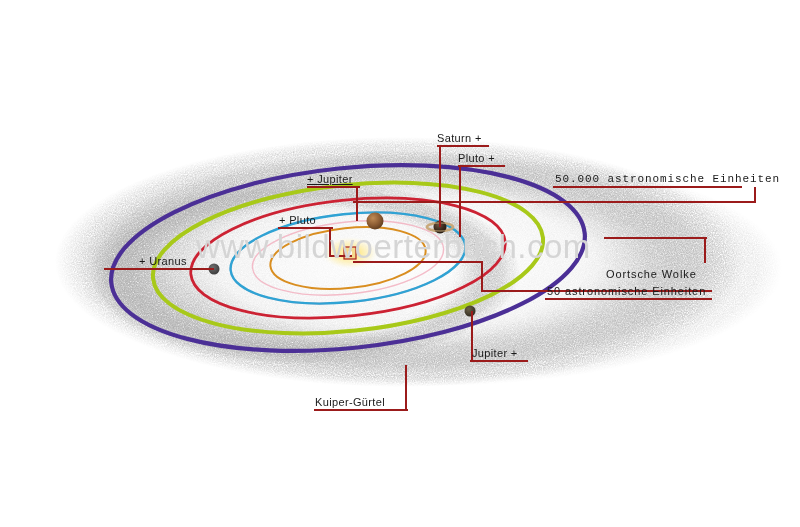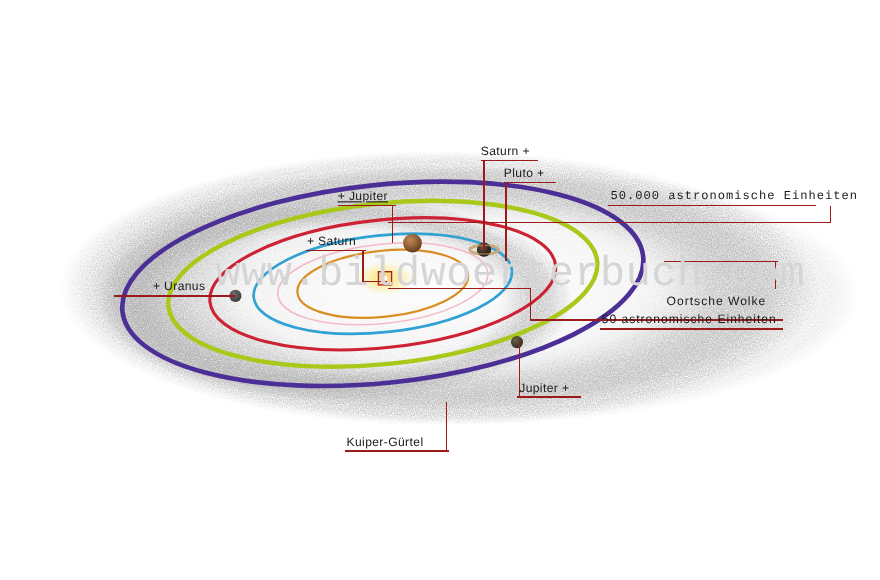--- a/index.html
+++ b/index.html
@@ -34,22 +34,22 @@
     white-space: nowrap;
     letter-spacing: 0.35px;
     line-height: 1;
   }
   .label.small-sp { letter-spacing: 0.9px; }
   #watermark {
     position: absolute;
     left: 196px;
     top: 228px;
     width: 420px;
-    font-family: Liberation Mono, monospace;
-    font-size: 38px;
+    font-family: Liberation Sans, sans-serif;
+    font-size: 33px;
     color: #d5d5d5;
     letter-spacing: 0.5px;
     white-space: nowrap;
     pointer-events: none;
     user-select: none;
   }
 </style>
 </head>
 <body>
 
@@ -202,21 +202,21 @@
   </svg>
 
   <div id="watermark">www.bildwoerterbuch.com</div>
 
   <div class="label" style="left:437px; top:133px;">Saturn +</div>
 
   <div class="label" style="left:458px; top:153px;">Pluto +</div>
 
   <div class="label" style="left:307px; top:174px;text-decoration:underline;">+ Jupiter</div>
 
-  <div class="label" style="left:279px; top:215px;">+ Saturn</div>
+  <div class="label" style="left:279px; top:215px;">+ Pluto</div>
 
   <div class="label" style="left:105px; top:256px;margin-left:34px;">+ Uranus</div>
 
   <div class="label" style="left:472px; top:348px;">Jupiter +</div>
 
   <div class="label" style="left:315px; top:397px;">Kuiper-Gürtel</div>
 
   <div class="label small-sp" style="left:606px; top:225px;margin-top:44px;">Oortsche Wolke</div>
 
   <div class="label small-sp" style="left:555px; top:174px;font-family:Liberation Mono, monospace;">50.000 astronomische Einheiten</div>

